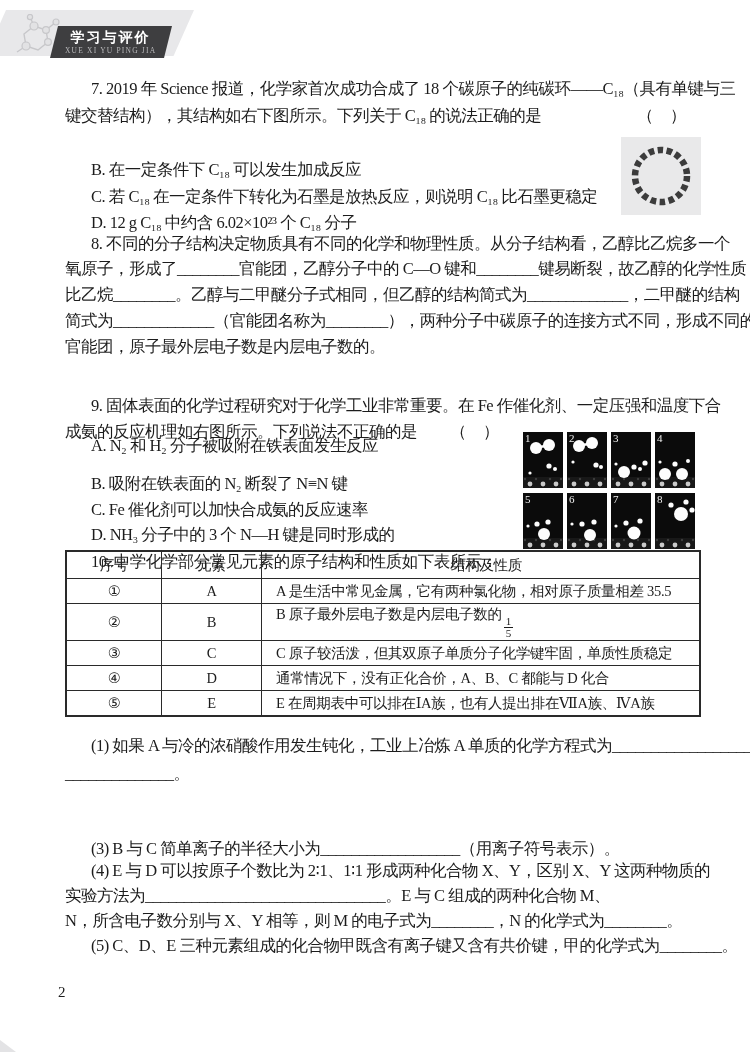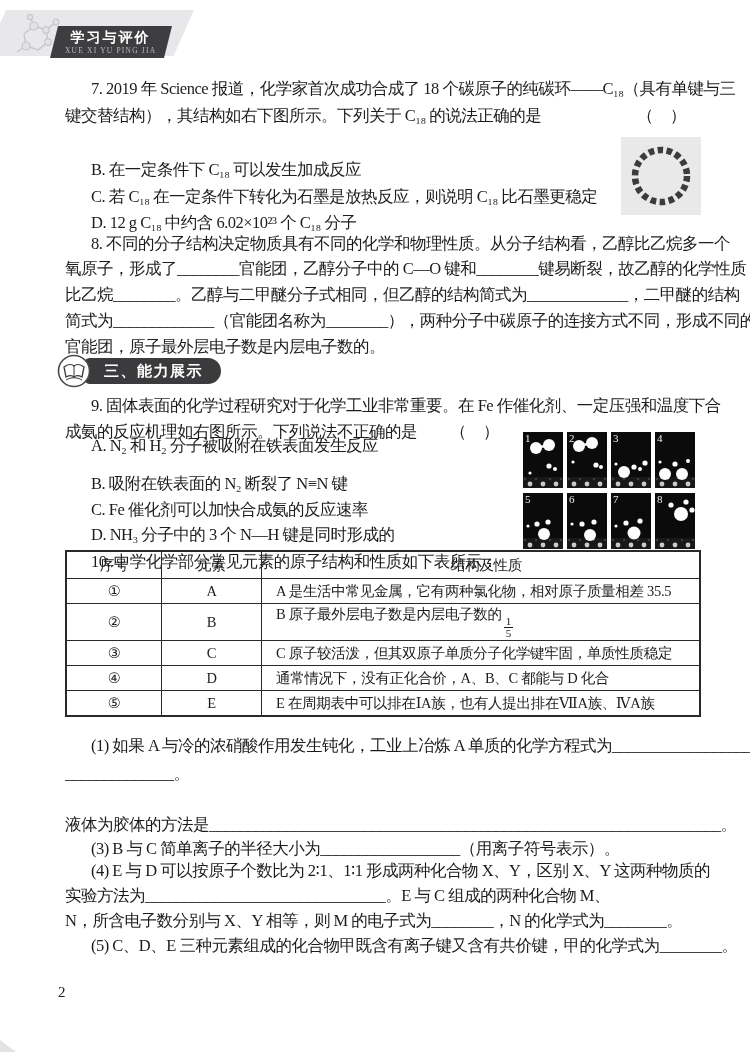--- a/index.html
+++ b/index.html
@@ -135,29 +135,20 @@
       <circle cx="36" cy="35" r="26" fill="none" stroke="#3c3c3c" stroke-width="6.5" stroke-dasharray="5.6 3.5" stroke-linecap="butt"></circle>
     </svg>
   </div>
 
   <div class="line indent" style="top:233px">8. 不同的分子结构决定物质具有不同的化学和物理性质。从分子结构看，乙醇比乙烷多一个</div>
   <div class="line" style="top:258px">氧原子，形成了________官能团，乙醇分子中的 C—O 键和________键易断裂，故乙醇的化学性质</div>
   <div class="line" style="top:284px">比乙烷________。乙醇与二甲醚分子式相同，但乙醇的结构简式为_____________，二甲醚的结构</div>
   <div class="line" style="top:310px">简式为_____________（官能团名称为________），两种分子中碳原子的连接方式不同，形成不同的</div>
   <div class="line" style="top:336px">官能团，原子最外层电子数是内层电子数的。</div>
 
-  <div class="badge">
-    <svg class="badge-icon" viewBox="0 0 36 34">
-      <circle cx="18" cy="17" r="15.5" fill="#ffffff" stroke="#4a4a4a" stroke-width="1.6"></circle>
-      <path d="M8 13 C12 10,16 10,18 12 C20 10,24 10,28 13 L26 23 C22 21,20 21,18 23 C16 21,14 21,10 23 Z" fill="#ffffff" stroke="#3a3a3a" stroke-width="1.3"></path>
-      <line x1="18" y1="12" x2="18" y2="23" stroke="#3a3a3a" stroke-width="1"></line>
-      <path d="M10 26 C15 23,21 23,26 26" stroke="#3a3a3a" fill="none" stroke-width="1"></path>
-    </svg>
-    <span class="badge-label">三、能力展示</span>
-  </div>
 
   <div class="line indent" style="top:395px">9. 固体表面的化学过程研究对于化学工业非常重要。在 Fe 作催化剂、一定压强和温度下合</div>
   <div class="line" style="top:421px">
     <span>成氨的反应机理如右图所示。下列说法</span><span class="emph">不</span><span>正确的是</span>
     <span class="bracket" style="left:385px">（　）</span>
   </div>
   <div class="line indent" style="top:435px">A. N₂ 和 H₂ 分子被吸附在铁表面发生反应</div>
   <div class="line indent" style="top:473px">B. 吸附在铁表面的 N₂ 断裂了 N≡N 键</div>
   <div class="line indent" style="top:499px">C. Fe 催化剂可以加快合成氨的反应速率</div>
   <div class="line indent" style="top:524px">D. NH₃ 分子中的 3 个 N—H 键是同时形成的</div>
@@ -344,21 +335,20 @@
     <tr class="r">
       <td>⑤</td>
       <td>E</td>
       <td class="c3">E 在周期表中可以排在ⅠA族，也有人提出排在ⅦA族、ⅣA族</td>
     </tr>
   </tbody>
     </table>
 
   <div class="line indent" style="top:735px">(1) 如果 A 与冷的浓硝酸作用发生钝化，工业上冶炼 A 单质的化学方程式为_______________________</div>
   <div class="line" style="top:763px">______________。</div>
-  <div class="line" style="top:814px">液体为胶体的方法是__________________________________________________________________。</div>
   <div class="line indent" style="top:838px">(3) B 与 C 简单离子的半径大小为__________________（用离子符号表示）。</div>
   <div class="line indent" style="top:860px">(4) E 与 D 可以按原子个数比为 2∶1、1∶1 形成两种化合物 X、Y，区别 X、Y 这两种物质的</div>
   <div class="line" style="top:885px">实验方法为_______________________________。E 与 C 组成的两种化合物 M、</div>
   <div class="line" style="top:910px">N，所含电子数分别与 X、Y 相等，则 M 的电子式为________，N 的化学式为________。</div>
   <div class="line indent" style="top:935px">(5) C、D、E 三种元素组成的化合物甲既含有离子键又含有共价键，甲的化学式为________。</div>
 
   <div class="pagenum">2</div>
   <div class="corner"></div>
 </div>
 

